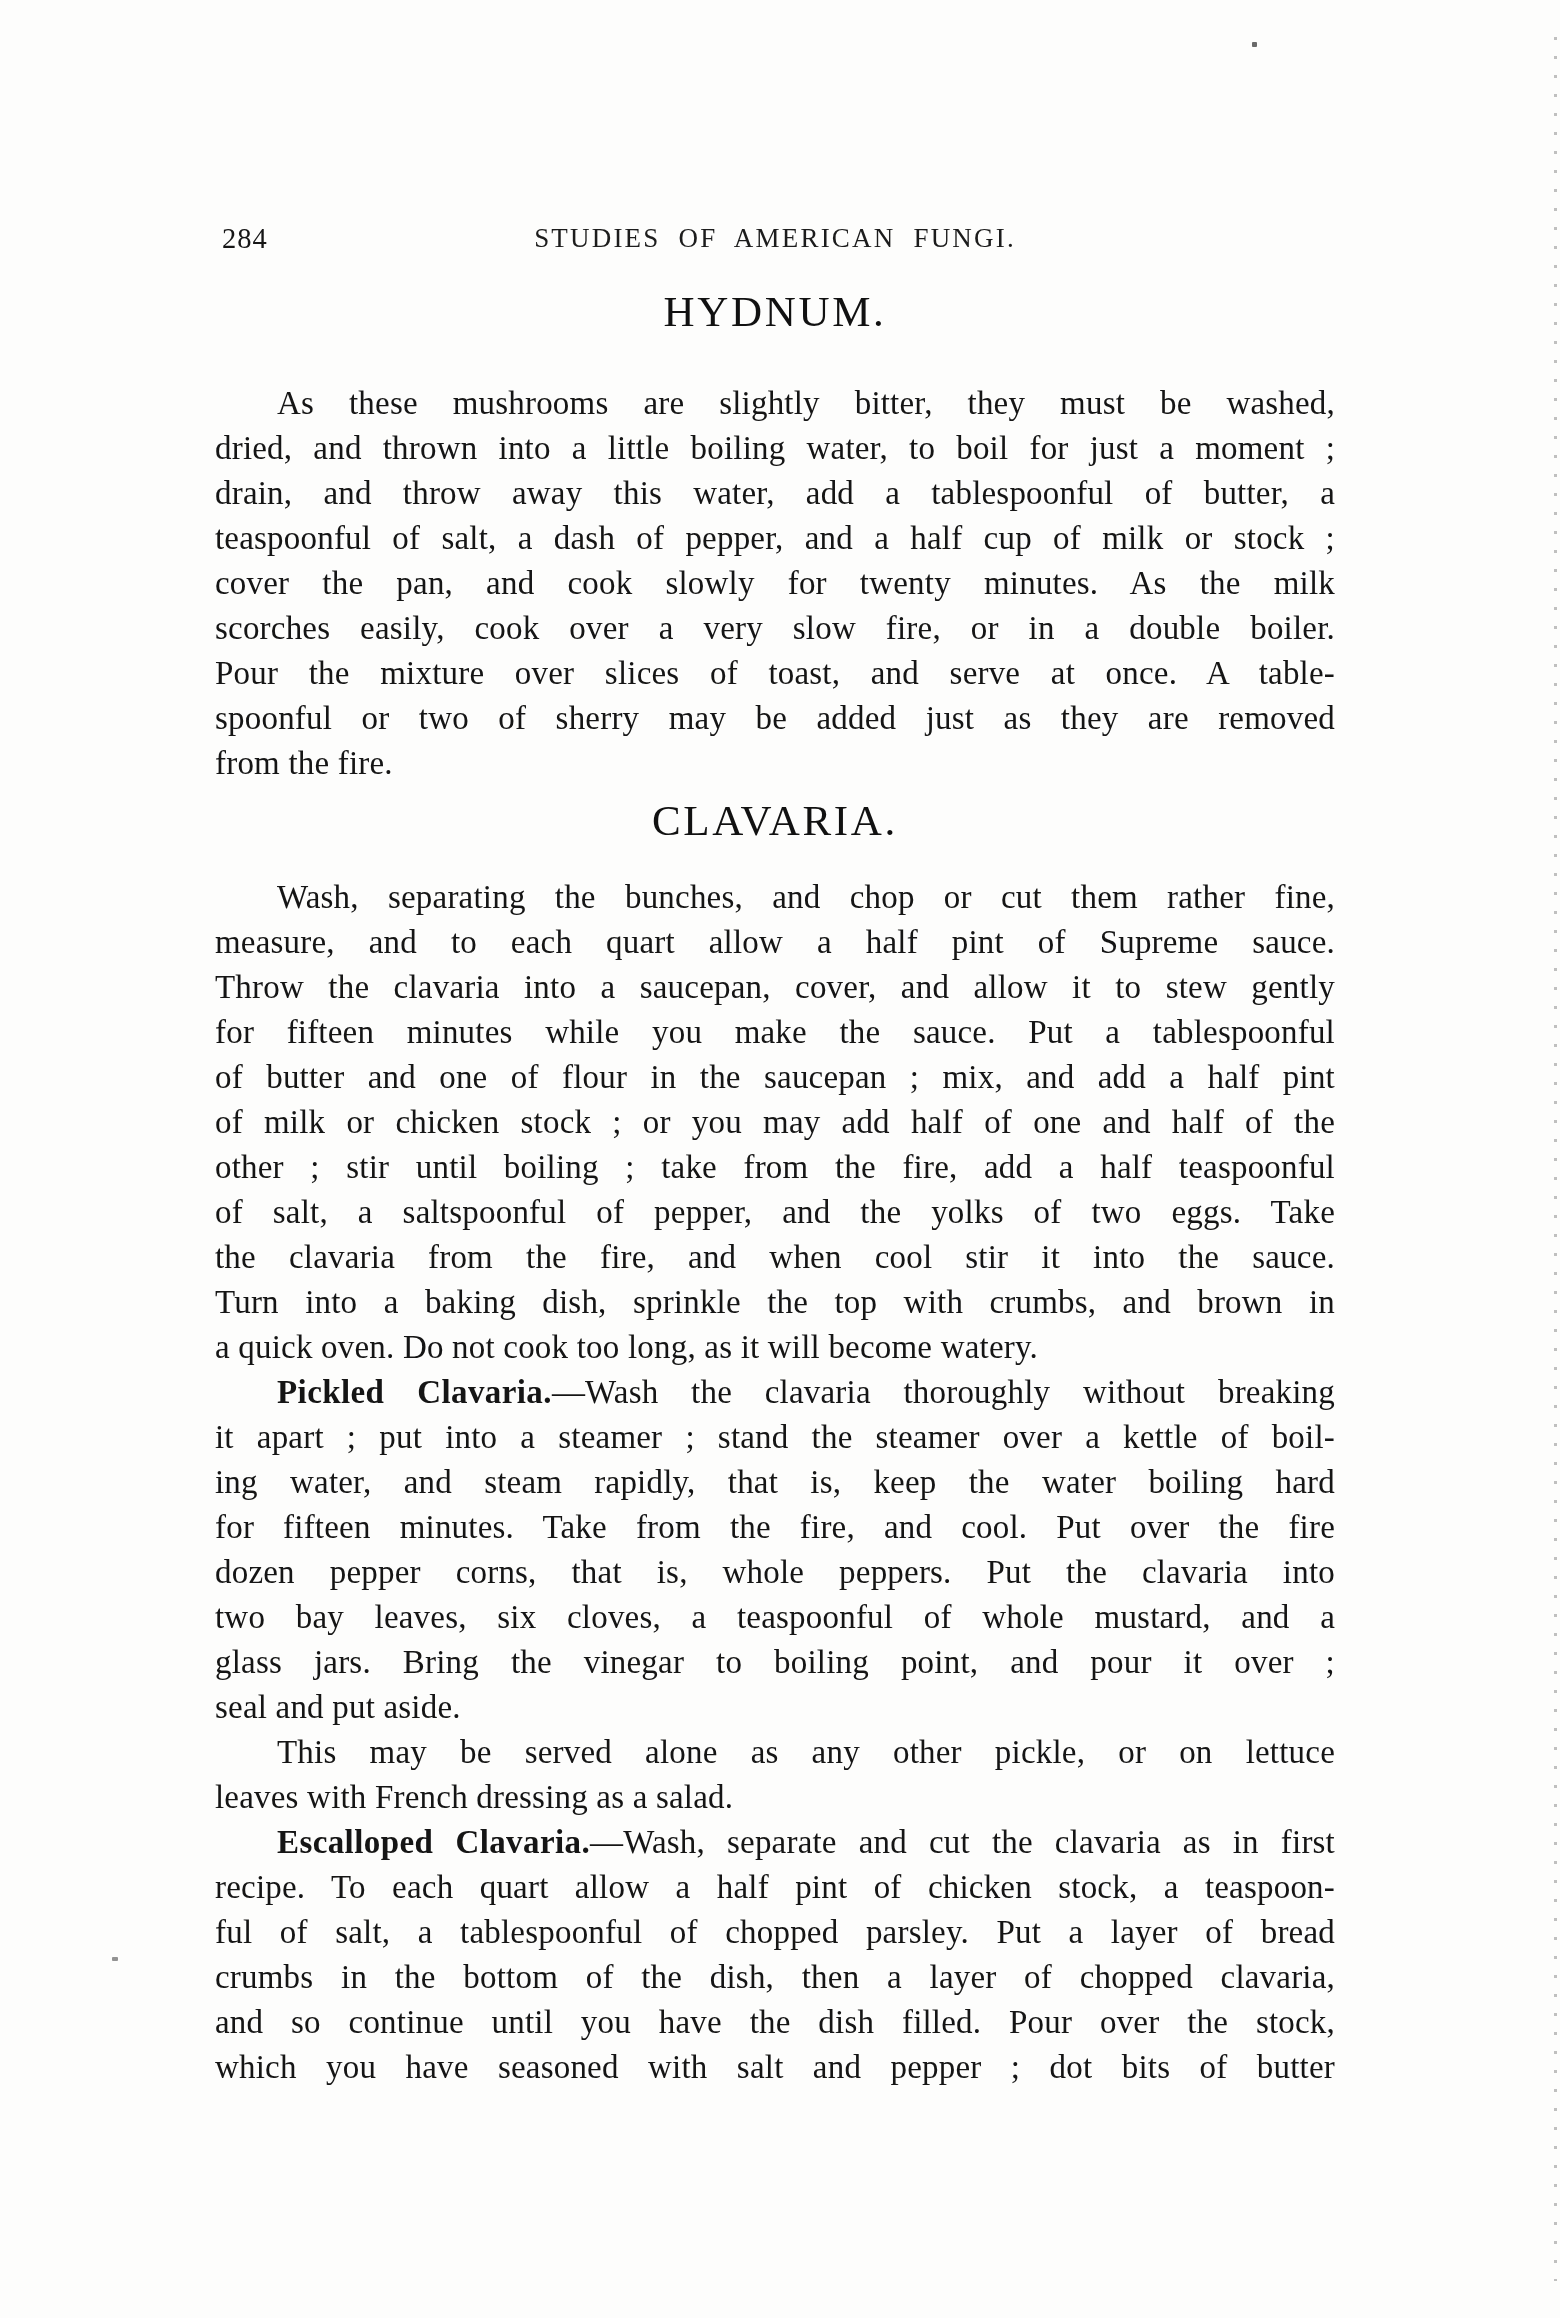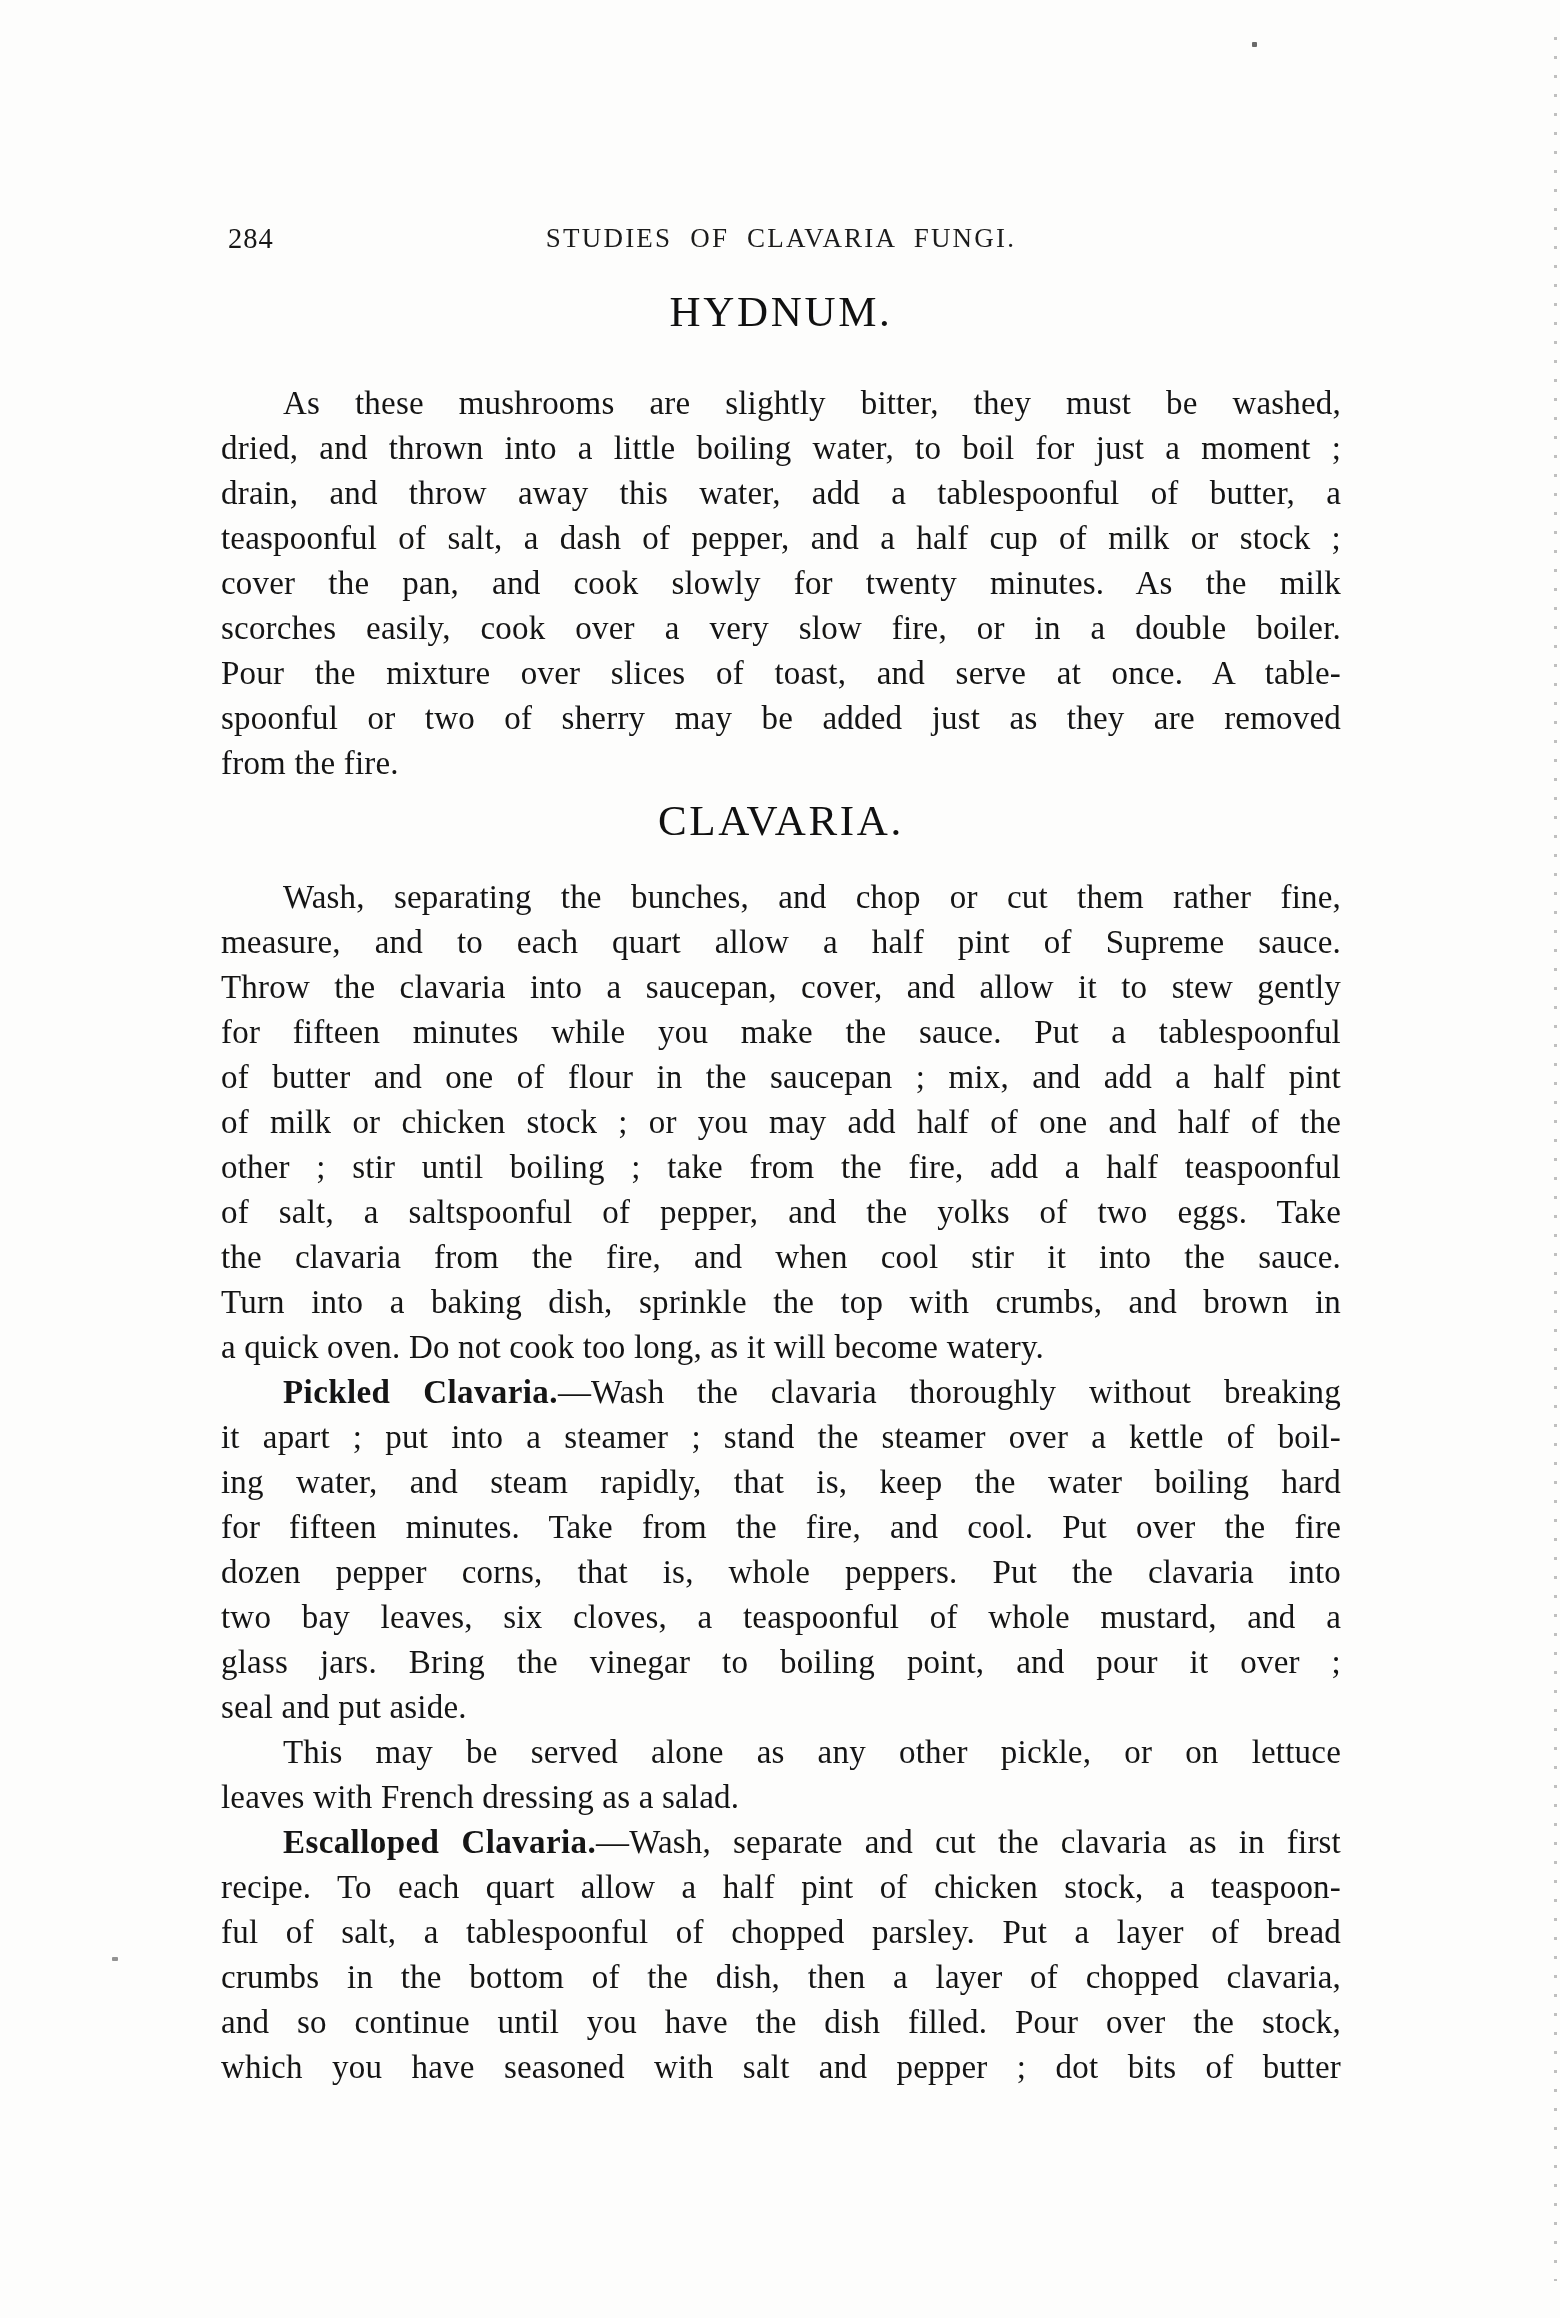--- a/index.html
+++ b/index.html
@@ -11,21 +11,21 @@
     -webkit-font-smoothing: antialiased;
   }
   .page {
     position: relative;
     width: 1561px; height: 2319px;
     background: #fdfdfc;
     overflow: hidden;
   }
   .content {
     position: absolute;
-    left: 221px; top: 0;
+    left: 215px; top: 0;
     width: 1120px;
   }
   
   .running-header {
     position: relative;
     margin-top: 223px;
     height: 36px;
   }
   .page-number {
     position: absolute;
@@ -85,21 +85,21 @@
 <div class="page">
 
   <div class="dotted-rule"></div>
   <div class="speck speck-a"></div>
   <div class="speck speck-b"></div>
 
   <div class="content">
 
     <div class="running-header">
       <span class="page-number">284</span>
-      <div class="running-title">STUDIES OF CLAVARIA FUNGI.</div>
+      <div class="running-title">STUDIES OF AMERICAN FUNGI.</div>
     </div>
 
     <div class="section-title title-hydnum">HYDNUM.</div>
 
     <div class="section-body-1">
       <div class="para">
         <div class="line first">As these mushrooms are slightly bitter, they must be washed,</div>
         <div class="line">dried, and thrown into a little boiling water, to boil for just a moment ;</div>
         <div class="line">drain, and throw away this water, add a tablespoonful of butter, a</div>
         <div class="line">teaspoonful of salt, a dash of pepper, and a half cup of milk or stock ;</div>

